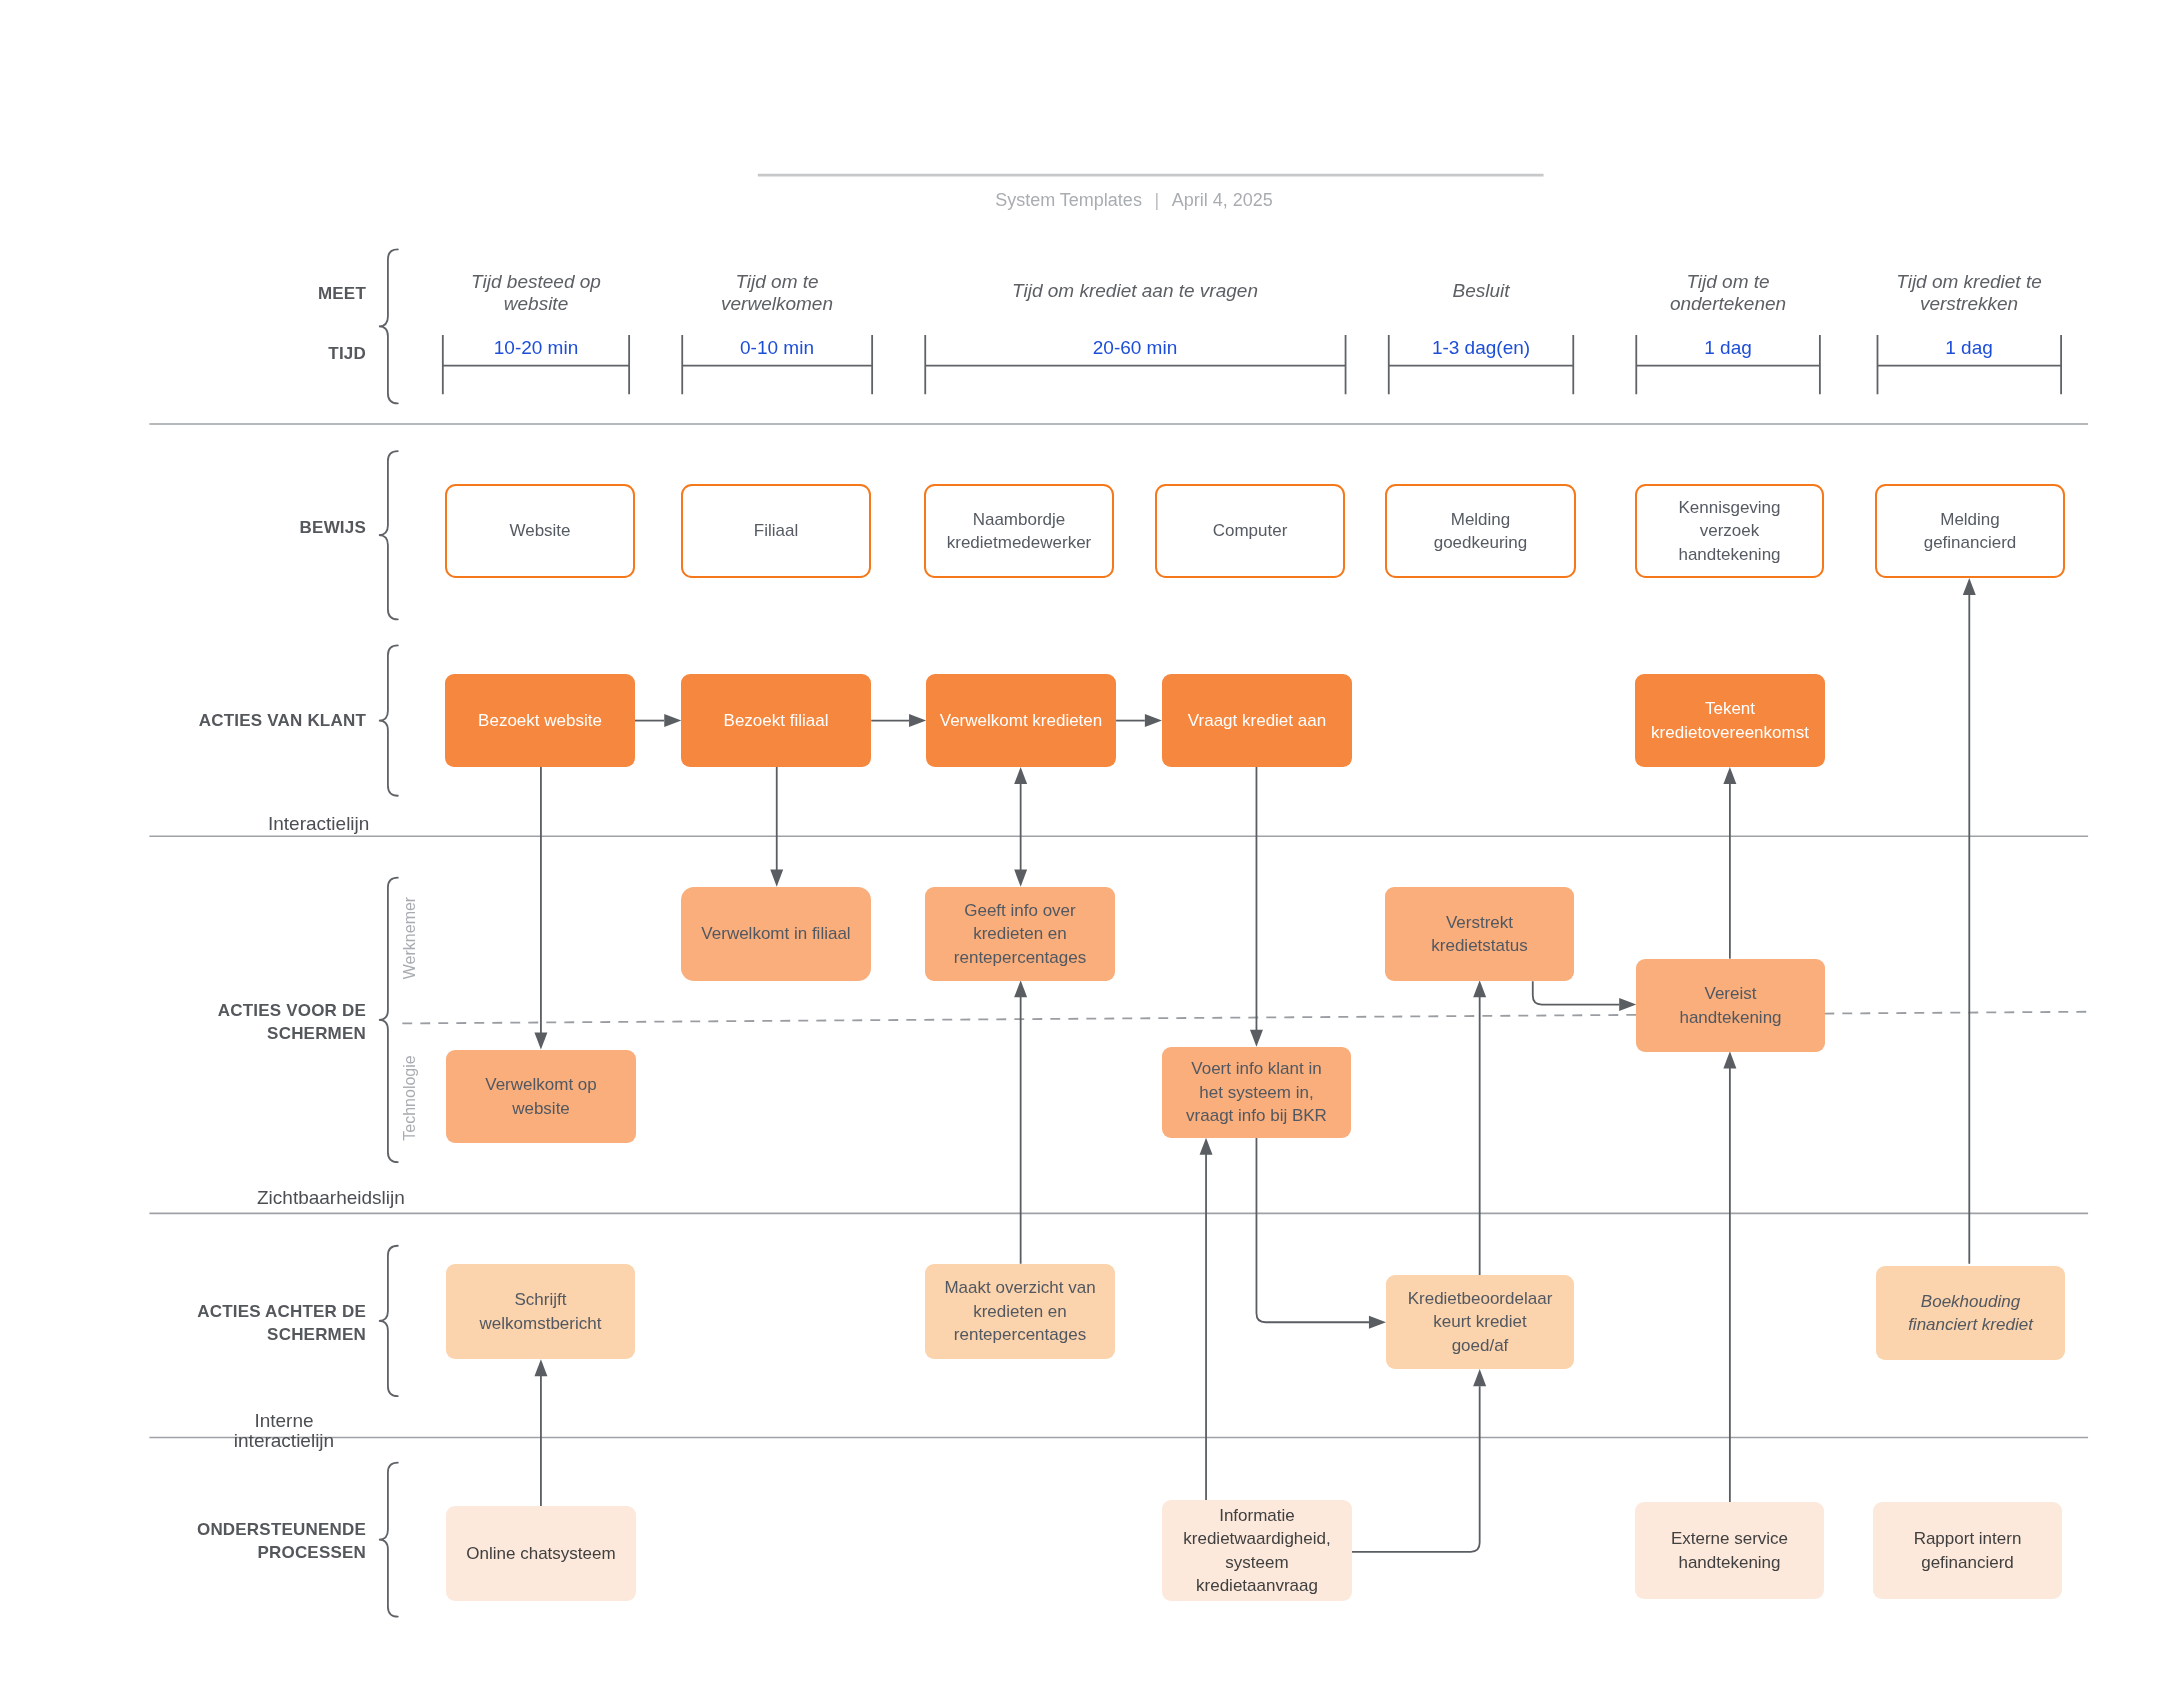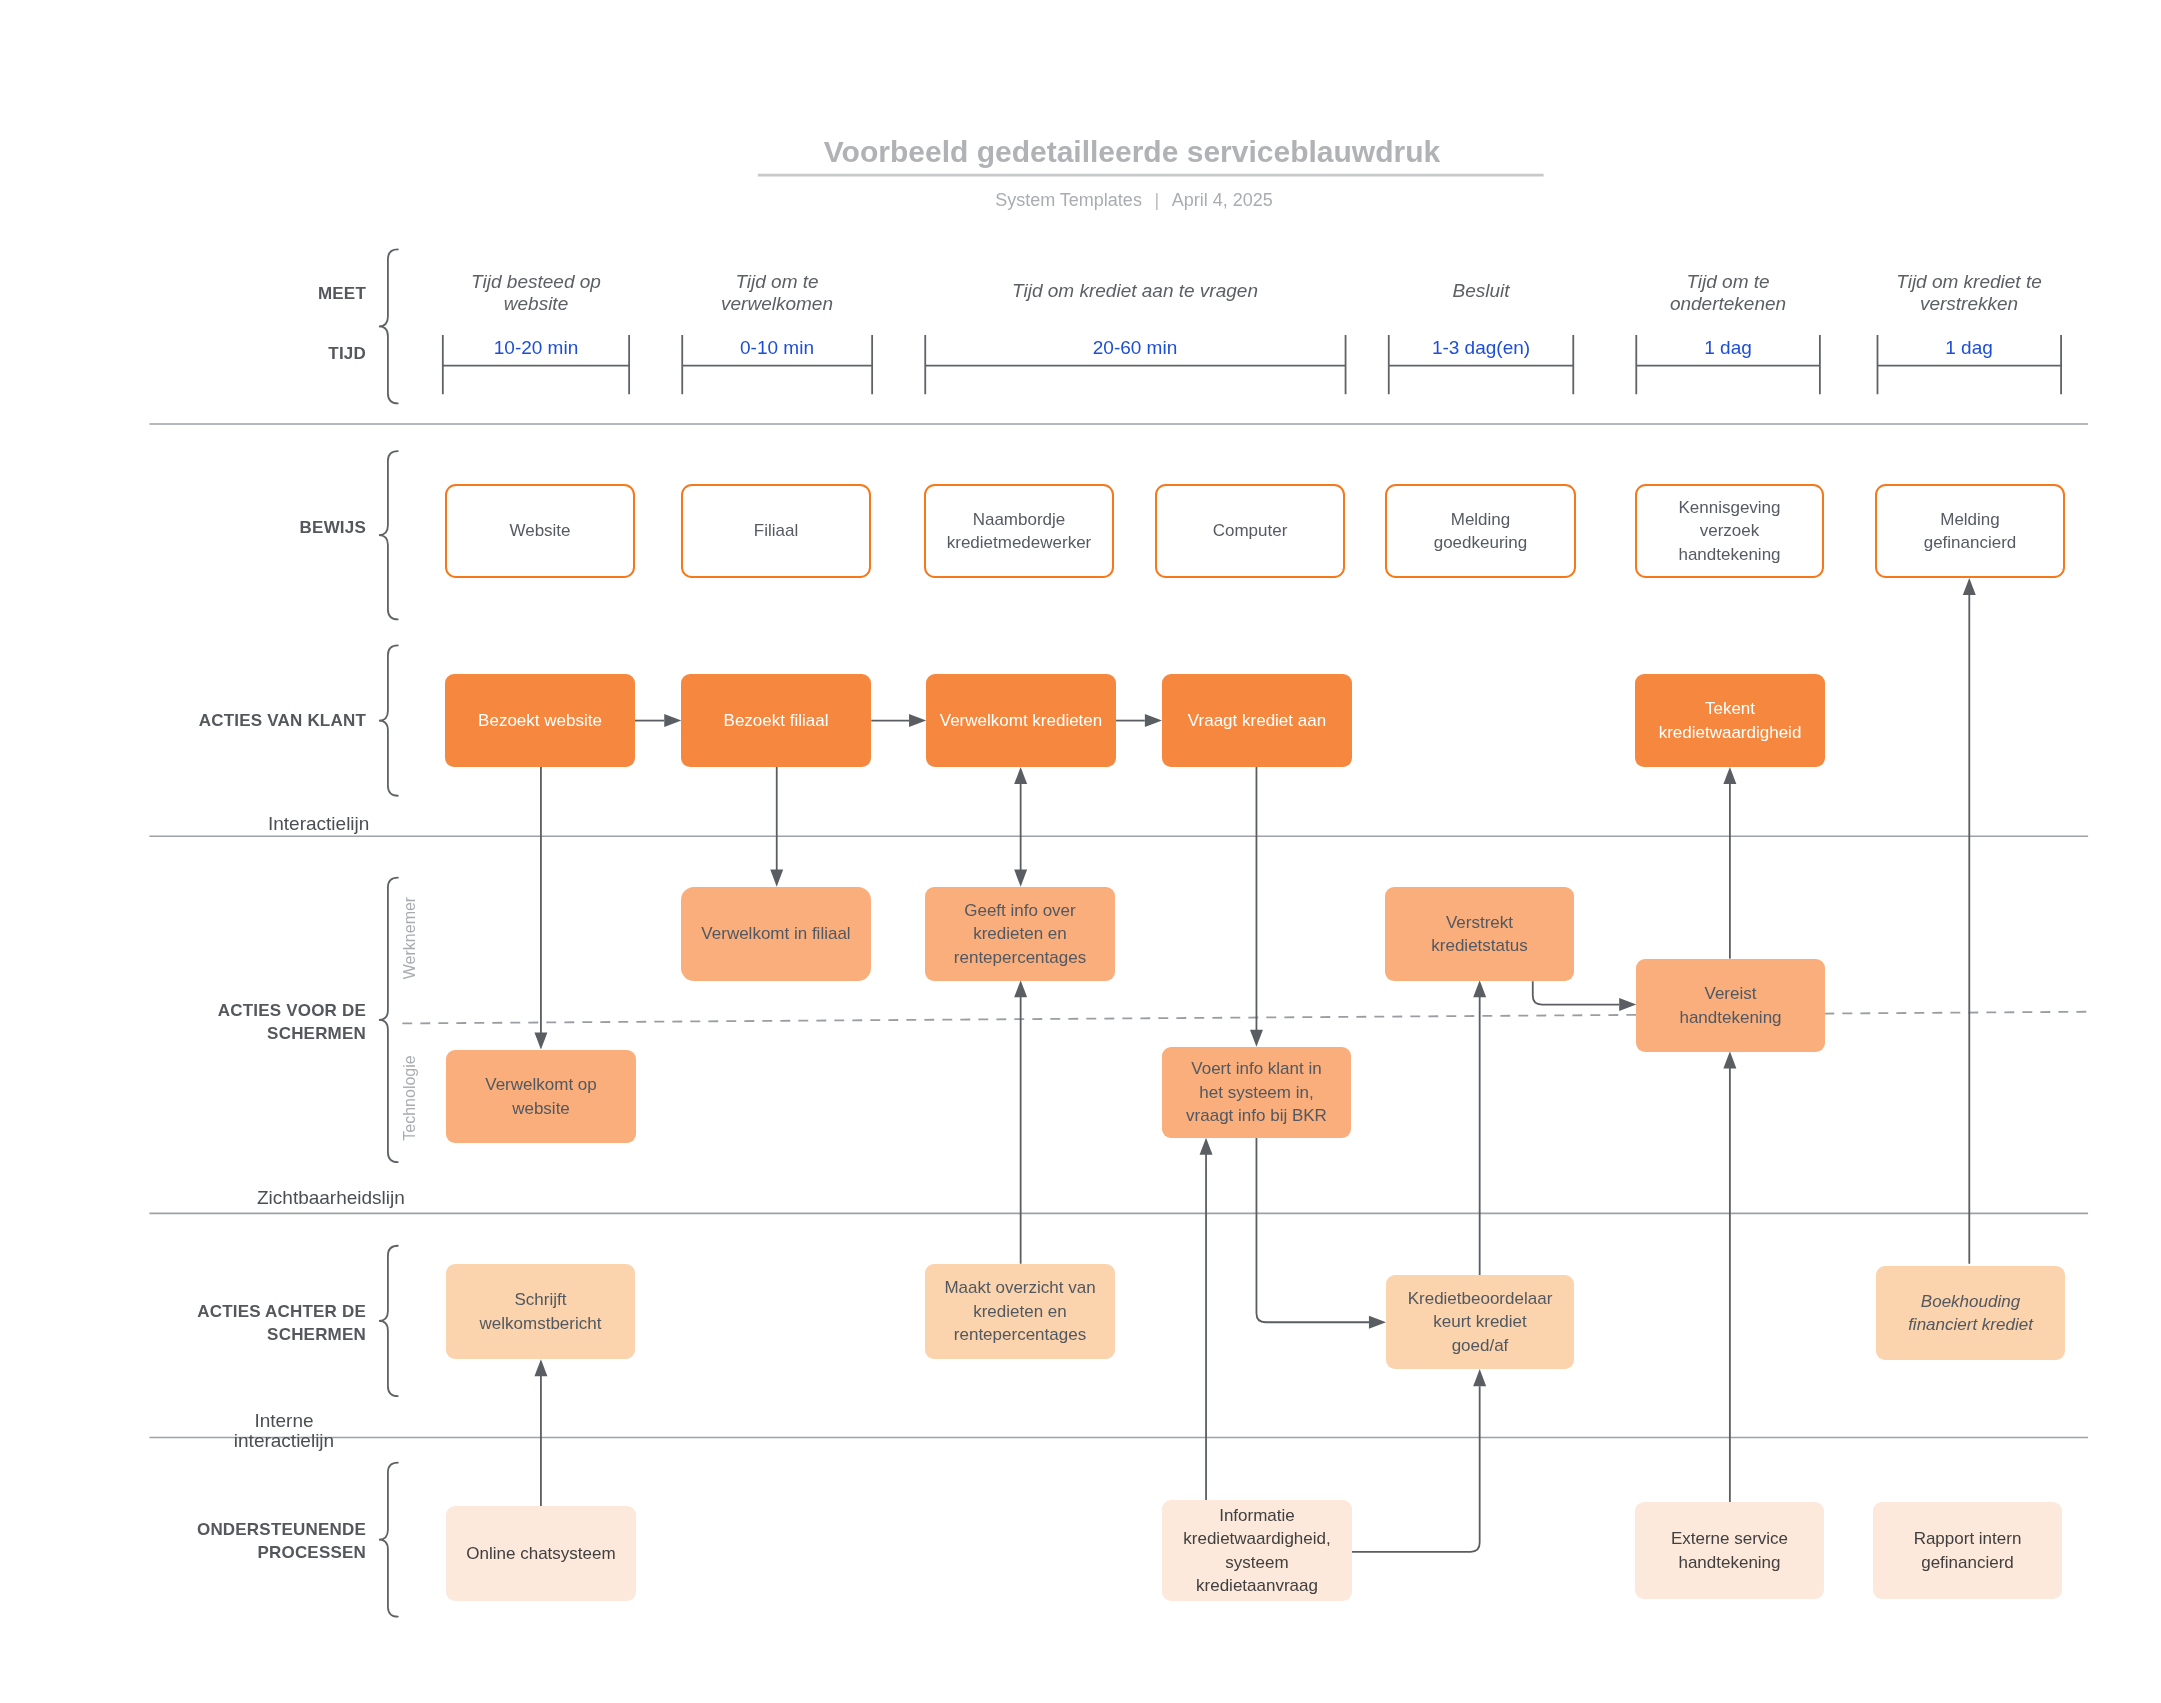--- a/index.html
+++ b/index.html
@@ -157,21 +157,20 @@
         <path d="M1396,1264 V1459 Q1396,1469 1406,1469 H1521"></path>
         <path d="M1540,1469 L1521,1461.8 L1521,1476.2 Z" fill="#5a5e62" stroke="none"></path>
       </g>
       <g>
         <path d="M1502,1724 H1634 Q1644,1724 1644,1714 V1540"></path>
         <path d="M1644,1521 L1636.8,1540 L1651.2,1540 Z" fill="#5a5e62" stroke="none"></path>
       </g>
     </g>
   </svg>
 
-  <div class="abs title">Voorbeeld gedetailleerde serviceblauwdruk</div>
   <div class="abs subtitle">
     <span>System Templates</span><span class="sep">|</span><span>April 4, 2025</span>
   </div>
 
   <div class="abs lane-label" style="left:96px; top:282px;">MEET</div>
   <div class="abs lane-label" style="left:96px; top:342px;">TIJD</div>
   <div class="abs lane-label" style="left:96px; top:516px;">BEWIJS</div>
   <div class="abs lane-label" style="left:96px; top:709px;">ACTIES VAN KLANT</div>
   <div class="abs lane-label" style="left:96px; top:999px;">ACTIES VOOR DE
 SCHERMEN</div>
@@ -217,21 +216,21 @@
 verzoek
 handtekening</div>
   <div class="abs bx ev" style="left:1875px; top:484px; width:190px; height:94px;">Melding
 gefinancierd</div>
 
   <div class="abs bx cust" style="left:445px; top:674px; width:190px; height:93px;">Bezoekt website</div>
   <div class="abs bx cust" style="left:681px; top:674px; width:190px; height:93px;">Bezoekt filiaal</div>
   <div class="abs bx cust" style="left:926px; top:674px; width:190px; height:93px;">Verwelkomt kredieten</div>
   <div class="abs bx cust" style="left:1162px; top:674px; width:190px; height:93px;">Vraagt krediet aan</div>
   <div class="abs bx cust" style="left:1635px; top:674px; width:190px; height:93px;">Tekent
-kredietwaardigheid</div>
+kredietovereenkomst</div>
 
   <div class="abs bx front" style="left:681px; top:887px; width:190px; height:94px;border-radius:13px;">Verwelkomt in filiaal</div>
   <div class="abs bx front" style="left:925px; top:887px; width:190px; height:94px;">Geeft info over
 kredieten en
 rentepercentages</div>
   <div class="abs bx front" style="left:1385px; top:887px; width:189px; height:94px;">Verstrekt
 kredietstatus</div>
   <div class="abs bx front" style="left:1636px; top:959px; width:189px; height:93px;">Vereist
 handtekening</div>
   <div class="abs bx front" style="left:446px; top:1050px; width:190px; height:93px;">Verwelkomt op

